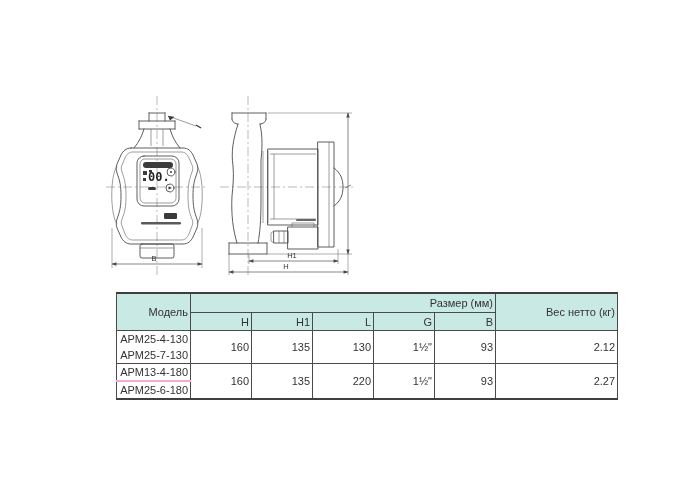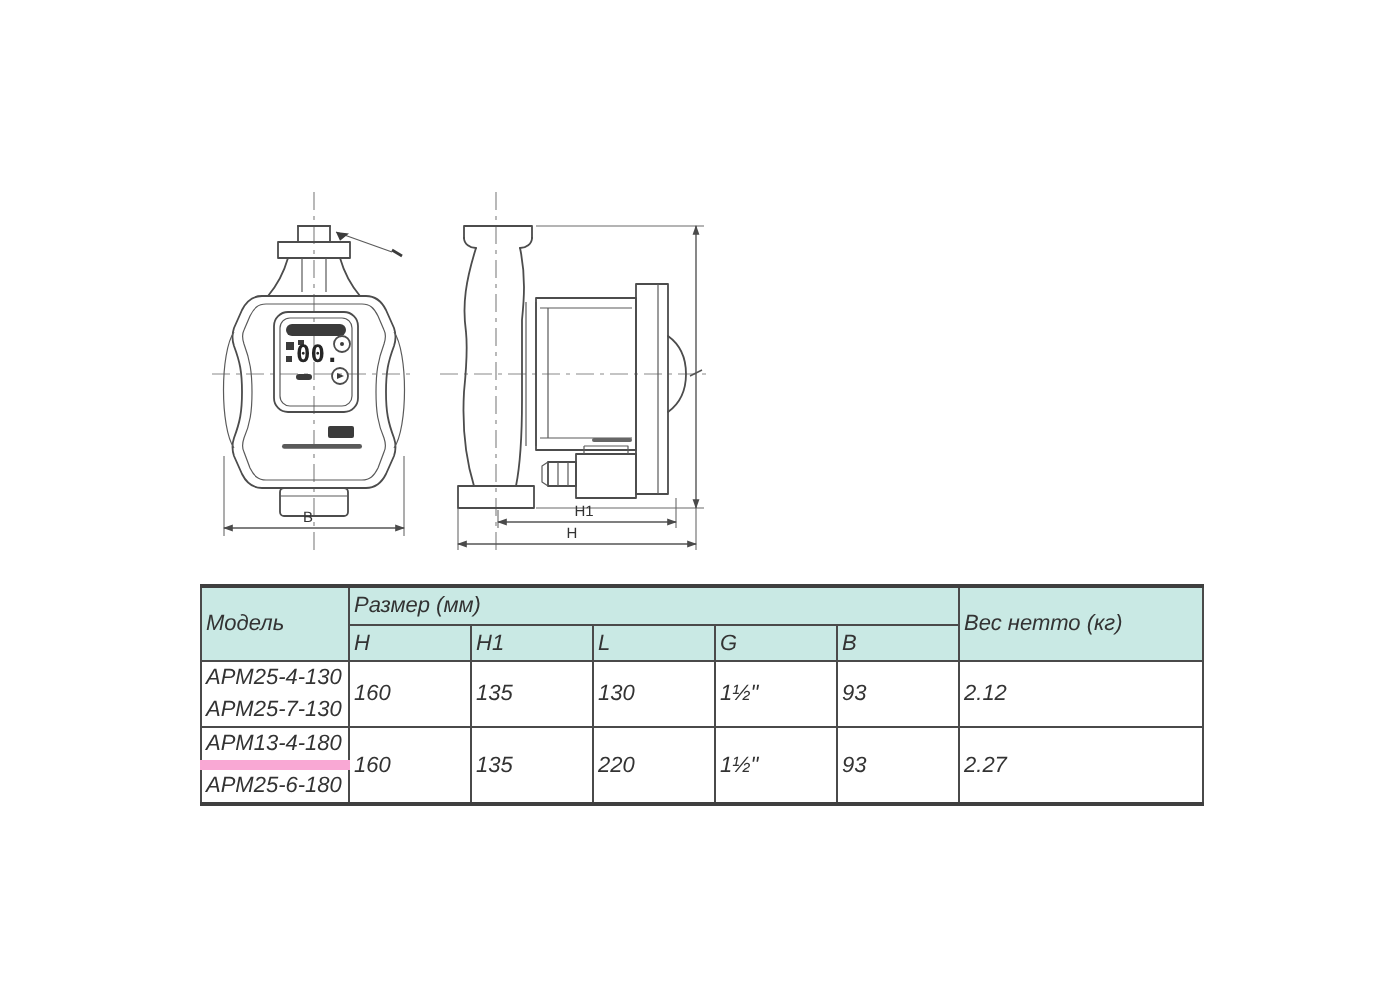--- a/index.html
+++ b/index.html
@@ -4,45 +4,44 @@
 <style>
   html,body { margin:0; padding:0; background:#ffffff; }
   .stage {
     position:relative; width:700px; height:448px; background:#ffffff;
     font-family:"Liberation Sans", sans-serif; overflow:hidden;
   }
   .drawing-svg { position:absolute; left:0; top:0; }
 
   
   .dim-table {
-    position:absolute; left:100px; top:292px;
+    position:absolute; left:116px; top:292px;
     border-collapse:collapse; table-layout:fixed;
     width:501px;
     font-family:"Liberation Sans", sans-serif;
-    font-size:11px; color:#333333; text-align:left;
+    font-size:11px; color:#333333; text-align:right;
     border:1px solid #4a4a4a;
     border-top:2px solid #3f3f3f;
     border-bottom:2px solid #3f3f3f;
-    font-style:italic;
   }
   .dim-table th, .dim-table td {
     border:1px solid #4a4a4a;
     padding:0 2px;
     font-weight:normal;
     vertical-align:middle;
   }
   .dim-table thead th { background:#c9e9e4; height:18px; }
   .dim-table thead tr.subhead th { height:17px; }
   .dim-table tbody td { background:#ffffff; height:16px; }
   
   .dim-table tr.g1a td.model-cell { border-bottom:0;margin-left:42px; }
   .dim-table tr.g1b td.model-cell { border-top:0; }
   
   .dim-table tr.g2a td.model-cell { border-bottom:1px solid #6e6e6e; }
-  .dim-table tr.g2b td.model-cell { border-top:5px solid #f9a8d4; }
+  .dim-table tr.g2b td.model-cell { border-top:2px solid #f9a8d4; }
 
   
   .ln  { stroke:#4c4c4c; stroke-width:0.9; fill:none; stroke-linejoin:round; stroke-linecap:round; }
   .ln2 { stroke:#5a5a5a; stroke-width:0.6; fill:none; stroke-linejoin:round; }
   .cl  { stroke:#8a8a8a; stroke-width:0.6; fill:none; stroke-dasharray:9 3 2 3; }
   .dim { stroke:#555555; stroke-width:0.7; fill:none; }
   .ext { stroke:#6a6a6a; stroke-width:0.55; fill:none; }
   .dark { fill:#3b3b3b; stroke:none; }
   .dimtxt {
     font-family:"Liberation Sans", sans-serif; font-size:7.5px; fill:#333333;

